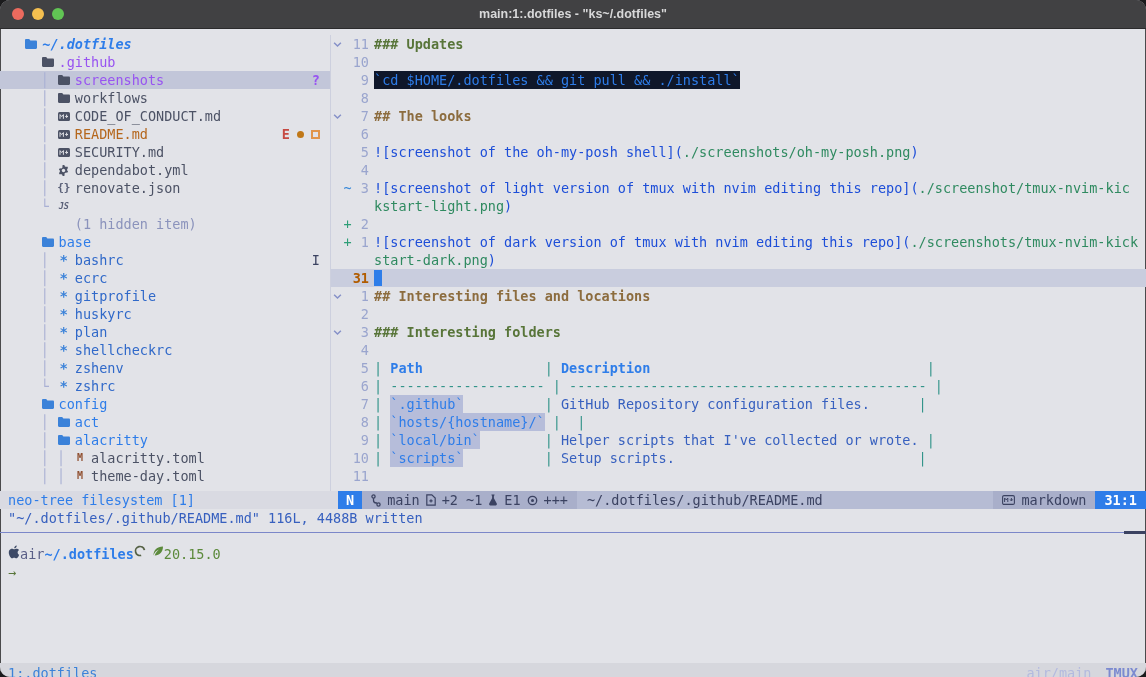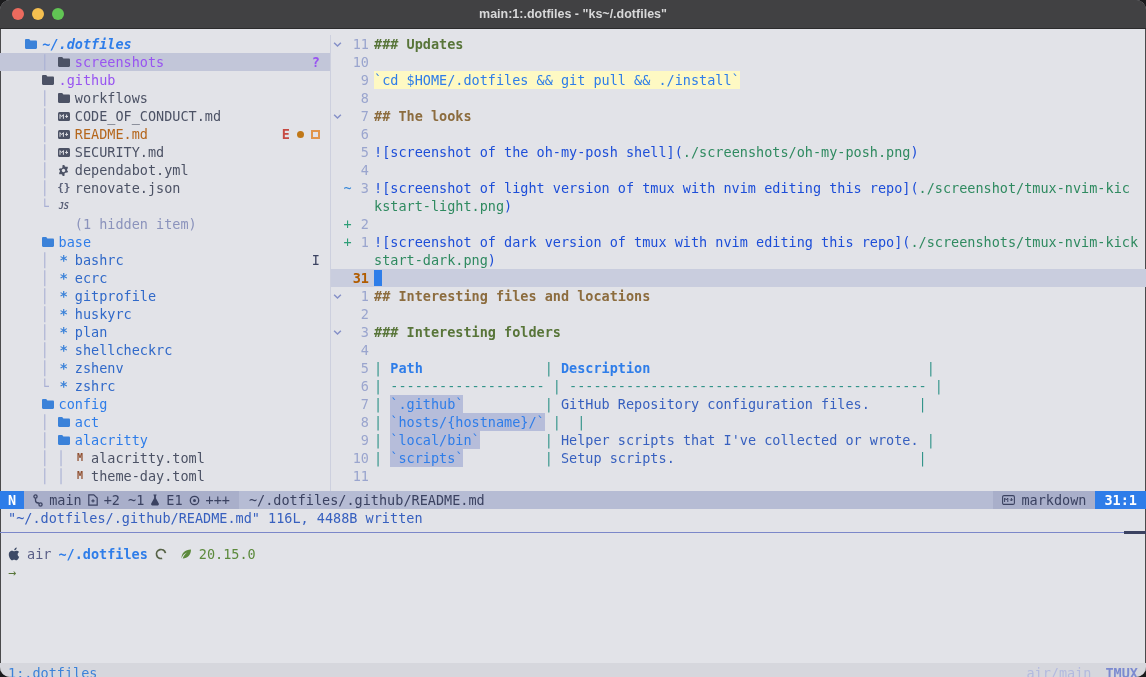--- a/index.html
+++ b/index.html
@@ -44,21 +44,21 @@
   .fold{width:12px;flex:none;color:#8590c8;display:inline-flex;justify-content:center;align-items:center;}
   .sign{width:9px;flex:none;text-align:center;}
   .sign-add{color:#2e9e77}.sign-chg{color:#3b8ad9}
   .lnum{width:17px;flex:none;text-align:right;color:#9aa5ce;}
   .lnum.cur{color:#b15c00;font-weight:bold;}
   .gsp{width:5px;flex:none;}
   .cursorblock{width:8px;height:16px;background:#2e7de9;display:inline-block;flex:none;}
   .sg{white-space:pre;}
   .sg-h2{color:#8c6c3e;font-weight:bold}
   .sg-h3{color:#587539;font-weight:bold}
-  .sg-code{color:#2e7de9;background:#fef9c3}
+  .sg-code{color:#2e7de9;background:#0f172a}
   .sg-codecell{color:#2e7de9;background:#b6bdda}
   .sg-alt{color:#1d4ed8}
   .sg-url{color:#2f8a60;}
   .sg-pipe{color:#33948a}
   .sg-th{color:#2e7de9;font-weight:bold}
   .sg-cell{color:#3760bf}
   .sg-plain{color:#3760bf}
   
   .statusline{height:18px;display:flex;align-items:stretch;line-height:18px;}
   .nt-status{width:330px;flex:none;background:#d9dae2;color:#2e7de9;padding-left:8px;}
@@ -68,21 +68,21 @@
   .sl-c{flex:1;display:flex;align-items:center;background:#b6bcd4;padding:0 10px;color:#3b4261;}
   .sl-ft{display:flex;align-items:center;gap:6px;padding:0 9px;background:#a9afca;}
   .sl-pos{background:#2e7de9;color:#fff;font-weight:bold;padding:0 9px;}
   .sl-icon{display:inline-flex;align-items:center;}
   
   .cmdline{height:18px;line-height:18px;padding-left:8px;color:#3760bf;white-space:pre;}
   .divider{height:8px;position:relative;}
   .divider .line{position:absolute;top:5px;left:0;right:0;height:1px;background:#7b87c9;}
   .divider .cap{position:absolute;top:4px;right:0;width:22px;height:3px;background:#3b4261;}
   .shell{height:118px;padding-top:10px;}
-  .pline{height:18px;line-height:18px;padding-left:8px;display:flex;align-items:center;gap:7px;white-space:pre;}
+  .pline{height:18px;line-height:18px;padding-left:8px;display:flex;align-items:flex-start;white-space:pre;}
   .p-host{color:#5a5f87;}
   .p-path{color:#2e7de9;font-weight:bold;}
   .p-node{color:#5c8a3c;}
   .p-arrow{color:#587539;}
   .apple{color:#3d4a66;display:inline-flex}
   .syncic{color:#566246;display:inline-flex}
   .leafic{color:#5c8a3c;display:inline-flex;margin-left:6px}
   
   .tmuxbar{height:20px;line-height:20px;background:#d6d7dd;display:flex;align-items:center;padding:0 8px;}
   .tmux-win{color:#3b82d9;}
@@ -103,26 +103,26 @@
     <div class="title">main:1:.dotfiles - "ks~/.dotfiles"</div>
   </div>
 
   <div class="nvim">
     <div class="panes">
       <div class="neotree">
         <div>
             <div class="row"><span class="tprefix">  </span><span class="ticon ic-blue"><svg width="12" height="10" viewBox="0 0 12 10">
                   <path fill="currentColor" d="M0 1.2C0 .5.5 0 1.2 0h3l1.2 1.5h5.4c.7 0 1.2.5 1.2 1.2v6.1c0 .7-.5 1.2-1.2 1.2H1.2C.5 10 0 9.5 0 8.8V1.2z"></path>
                 </svg></span><span class="t-root">~/.dotfiles</span></div>
+            <div class="row"><span class="tprefix">    </span><span class="ticon ic-dark"><svg width="12" height="10" viewBox="0 0 12 10">
+                  <path fill="currentColor" d="M0 1.2C0 .5.5 0 1.2 0h3l1.2 1.5h5.4c.7 0 1.2.5 1.2 1.2v6.1c0 .7-.5 1.2-1.2 1.2H1.2C.5 10 0 9.5 0 8.8V1.2z"></path>
+                </svg></span><span class="t-purple">.github</span></div>
             <div class="row sel"><span class="tprefix">    │ </span><span class="ticon ic-dark"><svg width="12" height="10" viewBox="0 0 12 10">
                   <path fill="currentColor" d="M0 1.2C0 .5.5 0 1.2 0h3l1.2 1.5h5.4c.7 0 1.2.5 1.2 1.2v6.1c0 .7-.5 1.2-1.2 1.2H1.2C.5 10 0 9.5 0 8.8V1.2z"></path>
                 </svg></span><span class="t-purple">screenshots</span><span class="badges"><span class="b-purple">?</span></span></div>
-            <div class="row"><span class="tprefix">    </span><span class="ticon ic-dark"><svg width="12" height="10" viewBox="0 0 12 10">
-                  <path fill="currentColor" d="M0 1.2C0 .5.5 0 1.2 0h3l1.2 1.5h5.4c.7 0 1.2.5 1.2 1.2v6.1c0 .7-.5 1.2-1.2 1.2H1.2C.5 10 0 9.5 0 8.8V1.2z"></path>
-                </svg></span><span class="t-purple">.github</span></div>
             <div class="row"><span class="tprefix">    │ </span><span class="ticon ic-dark"><svg width="12" height="10" viewBox="0 0 12 10">
                   <path fill="currentColor" d="M0 1.2C0 .5.5 0 1.2 0h3l1.2 1.5h5.4c.7 0 1.2.5 1.2 1.2v6.1c0 .7-.5 1.2-1.2 1.2H1.2C.5 10 0 9.5 0 8.8V1.2z"></path>
                 </svg></span><span class="t-file">workflows</span></div>
             <div class="row"><span class="tprefix">    │ </span><span class="ticon ic-dark"><svg width="12" height="9" viewBox="0 0 12 9">
                   <rect width="12" height="9" rx="1.5" fill="currentColor"></rect>
                   <path d="M2 6.8V2.6l1.7 2 1.7-2v4.2M8.6 2.6v2.4M7.3 4l1.3 1.6L9.9 4" stroke="#e2e3e8" stroke-width="1" fill="none"></path>
                 </svg></span><span class="t-file">CODE_OF_CONDUCT.md</span></div>
             <div class="row"><span class="tprefix">    │ </span><span class="ticon ic-dark"><svg width="12" height="9" viewBox="0 0 12 9">
                   <rect width="12" height="9" rx="1.5" fill="currentColor"></rect>
                   <path d="M2 6.8V2.6l1.7 2 1.7-2v4.2M8.6 2.6v2.4M7.3 4l1.3 1.6L9.9 4" stroke="#e2e3e8" stroke-width="1" fill="none"></path>
@@ -195,20 +195,21 @@
             <div class="eline"><span class="fold"></span><span class="sign "></span><span class="lnum">7</span><span class="gsp"></span><span class="sg sg-pipe">| </span><span class="sg sg-codecell">`.github`</span><span class="sg sg-plain">          </span><span class="sg sg-pipe">| </span><span class="sg sg-cell">GitHub Repository configuration files.</span><span class="sg sg-plain">      </span><span class="sg sg-pipe">|</span></div>
             <div class="eline"><span class="fold"></span><span class="sign "></span><span class="lnum">8</span><span class="gsp"></span><span class="sg sg-pipe">| </span><span class="sg sg-codecell">`hosts/{hostname}/`</span><span class="sg sg-pipe"> | </span><span class="sg sg-pipe"> |</span></div>
             <div class="eline"><span class="fold"></span><span class="sign "></span><span class="lnum">9</span><span class="gsp"></span><span class="sg sg-pipe">| </span><span class="sg sg-codecell">`local/bin`</span><span class="sg sg-plain">        </span><span class="sg sg-pipe">| </span><span class="sg sg-cell">Helper scripts that I've collected or wrote.</span><span class="sg sg-pipe"> |</span></div>
             <div class="eline"><span class="fold"></span><span class="sign "></span><span class="lnum">10</span><span class="gsp"></span><span class="sg sg-pipe">| </span><span class="sg sg-codecell">`scripts`</span><span class="sg sg-plain">          </span><span class="sg sg-pipe">| </span><span class="sg sg-cell">Setup scripts.</span><span class="sg sg-plain">                              </span><span class="sg sg-pipe">|</span></div>
             <div class="eline"><span class="fold"></span><span class="sign "></span><span class="lnum">11</span><span class="gsp"></span></div>
           </div>
       </div>
     </div>
 
     <div class="statusline">
+      <div class="nt-status">neo-tree filesystem [1]</div>
       <div class="lualine">
         <span class="sl-mode">N</span>
         <span class="sl-b">
           <span class="sl-icon">
               <svg width="10" height="13" viewBox="0 0 10 13">
                 <circle cx="2.5" cy="2.5" r="1.6" fill="none" stroke="currentColor" stroke-width="1.3"></circle>
                 <circle cx="7.5" cy="10.5" r="1.6" fill="none" stroke="currentColor" stroke-width="1.3"></circle>
                 <path d="M2.5 4.2v2.1c0 1.5 1.2 2.7 2.7 2.7h.8" fill="none" stroke="currentColor" stroke-width="1.3"></path>
               </svg>
             </span>

